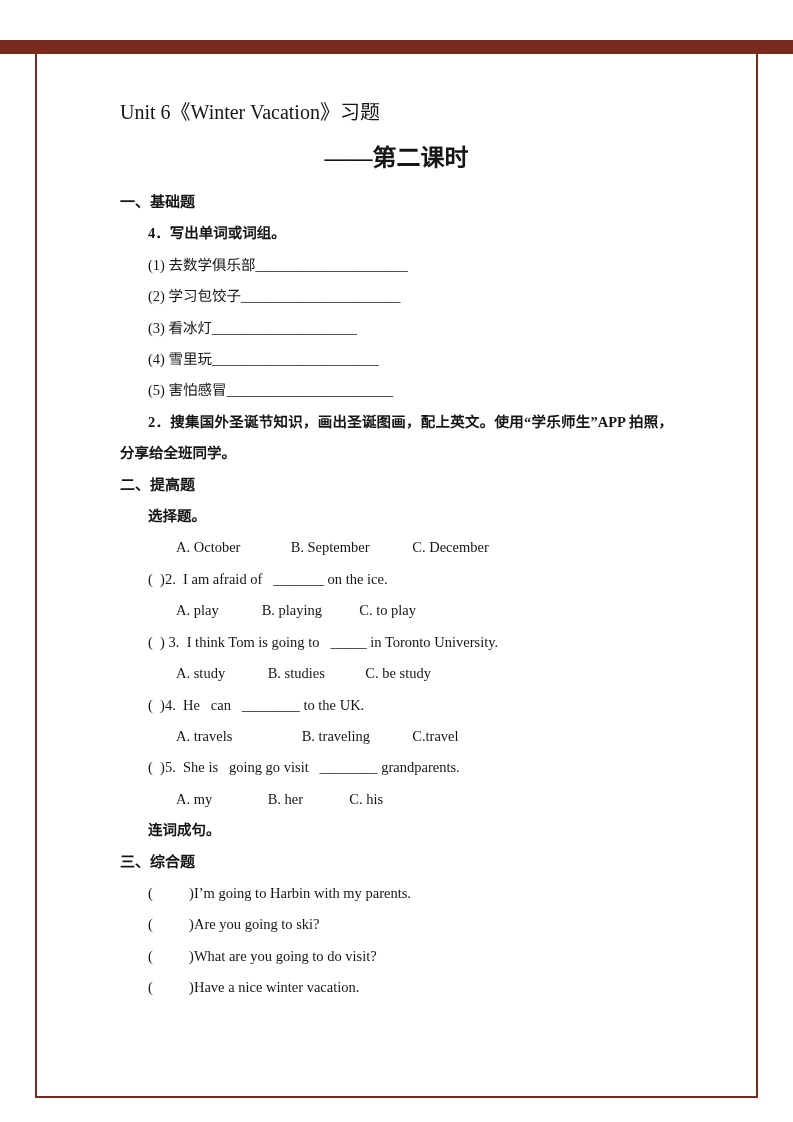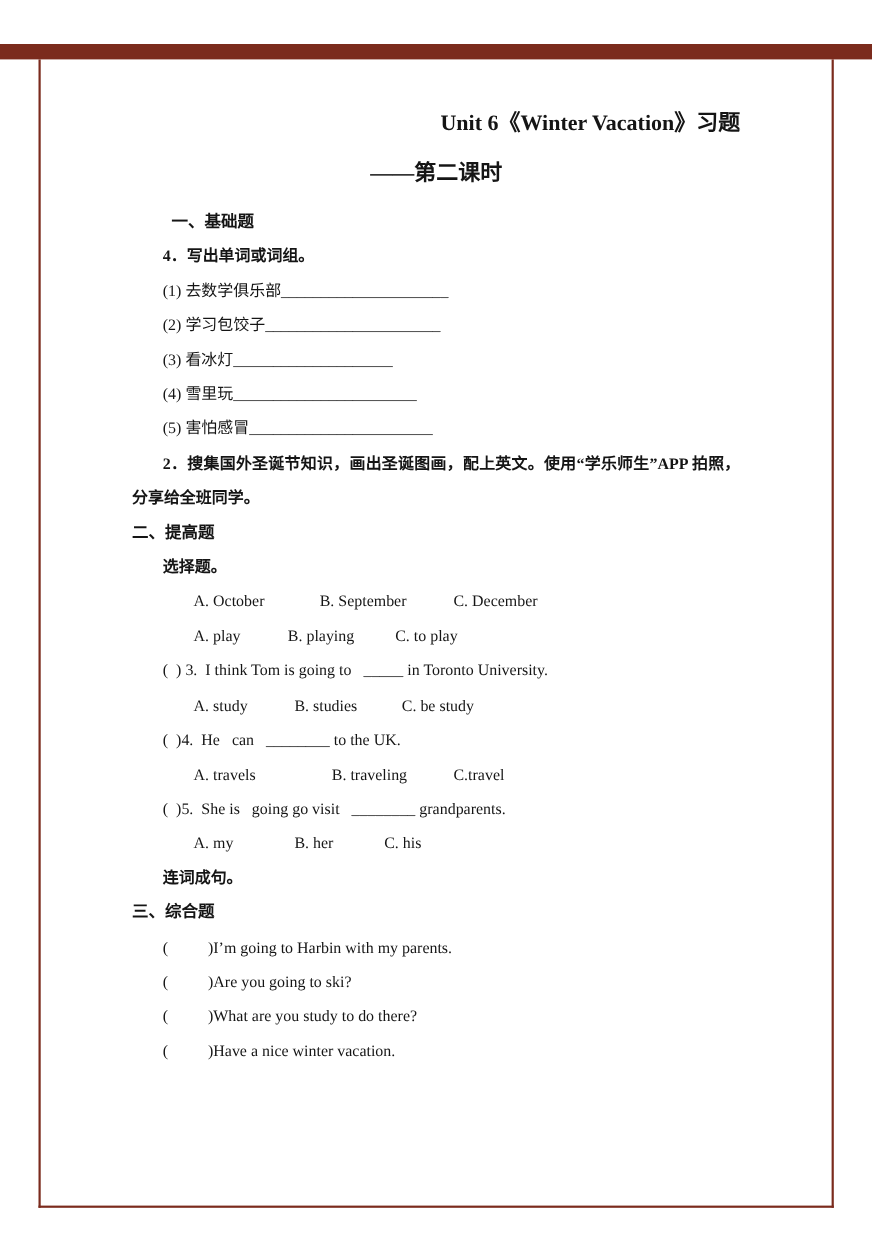--- a/index.html
+++ b/index.html
@@ -8,25 +8,25 @@
     overflow:hidden; color:#151515;
     font-family:"Liberation Serif","DejaVu Serif",serif;
     font-size:14.5px;
   }
   .frame-top    { position:absolute; left:0;   top:40px;   width:793px; height:14px; background:var(--frame,#7b2b1d); }
   .frame-left   { position:absolute; left:35px;  top:54px; width:2px;  height:1044px; background:var(--frame,#7b2b1d); }
   .frame-right  { position:absolute; left:756px; top:54px; width:2px;  height:1044px; background:var(--frame,#7b2b1d); }
   .frame-bottom { position:absolute; left:35px; top:1096px; width:723px; height:2px;  background:var(--frame,#7b2b1d); }
   .content { position:absolute; left:120px; top:97px; width:553px; }
   .t { white-space:pre-wrap; }
-  .title    { text-align:right; font-weight:bold; font-size:20px; line-height:30px; }
-  .subtitle { text-align:center; font-weight:bold; font-size:20px; line-height:30px; margin-top:16px; }
+  .title    { text-align:left; font-weight:normal; font-size:20px; line-height:30px; }
+  .subtitle { text-align:center; font-weight:bold; font-size:24px; line-height:30px; margin-top:16px; }
   .line { line-height:31.4px; min-height:31.4px; }
   .h1   { font-weight:bold; font-size:15px; }
-  .mt   { margin-top:14px;margin-left:36px; }
+  .mt   { margin-top:14px; }
   .indent1 { padding-left:28px; }
   .indent2 { padding-left:56px;font-family:Liberation Serif, serif; }
   .bold { font-weight:bold; }
   .para { line-height:31.4px; text-indent:28px; text-align:justify; font-weight:bold; }
   .opt  { display:inline-block; }
   sup   { font-size:9px; vertical-align:super; line-height:0; }
 </style>
 </head>
 <body>
 
@@ -51,20 +51,21 @@
 
     <div class="line h1 t">二、提高题</div>
     <div class="line indent1 bold t">选择题。</div>
 
     <div class="line indent2">
       <span class="opt t" style="min-width:111px">A. October</span>
       <span class="opt t" style="min-width:118px">B. September</span>
       <span class="opt t">C. December</span>
     </div>
 
+    <div class="line indent1"><span class="t">(  )2.  I am afraid of   _______ on the ice.</span><sup></sup><span class="t"></span></div>
     <div class="line indent2">
       <span class="opt t" style="min-width:82px">A. play</span>
       <span class="opt t" style="min-width:94px">B. playing</span>
       <span class="opt t">C. to play</span>
     </div>
 
     <div class="line indent1"><span class="t">(  ) 3.  I think Tom is going to   _____ in Toronto University.</span><sup></sup><span class="t"></span></div>
     <div class="line indent2">
       <span class="opt t" style="min-width:88px">A. study</span>
       <span class="opt t" style="min-width:94px">B. studies</span>
@@ -82,16 +83,16 @@
     <div class="line indent2">
       <span class="opt t" style="min-width:88px">A. my</span>
       <span class="opt t" style="min-width:78px">B. her</span>
       <span class="opt t">C. his</span>
     </div>
 
     <div class="line indent1 bold t">连词成句。</div>
     <div class="line h1 t">三、综合题</div>
     <div class="line indent1 t">(          )I’m going to Harbin with my parents.</div>
     <div class="line indent1 t">(          )Are you going to ski?</div>
-    <div class="line indent1 t">(          )What are you study to do there?</div>
+    <div class="line indent1 t">(          )What are you going to do visit?</div>
     <div class="line indent1 t">(          )Have a nice winter vacation.</div>
   </div>
 </div>
 
 </body></html>

